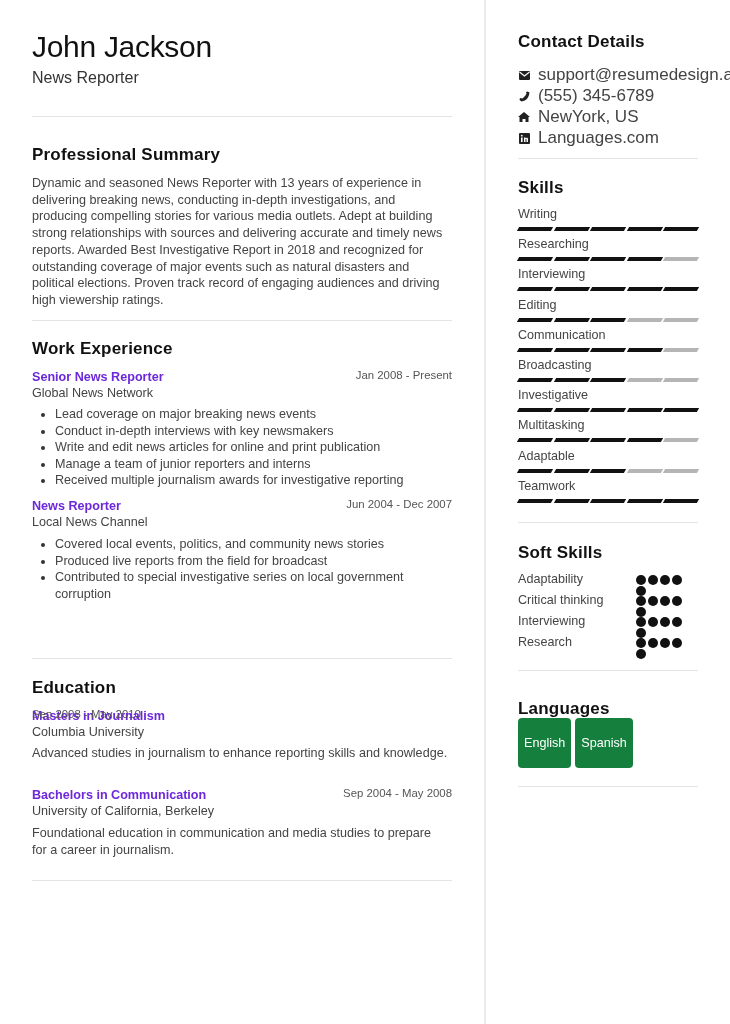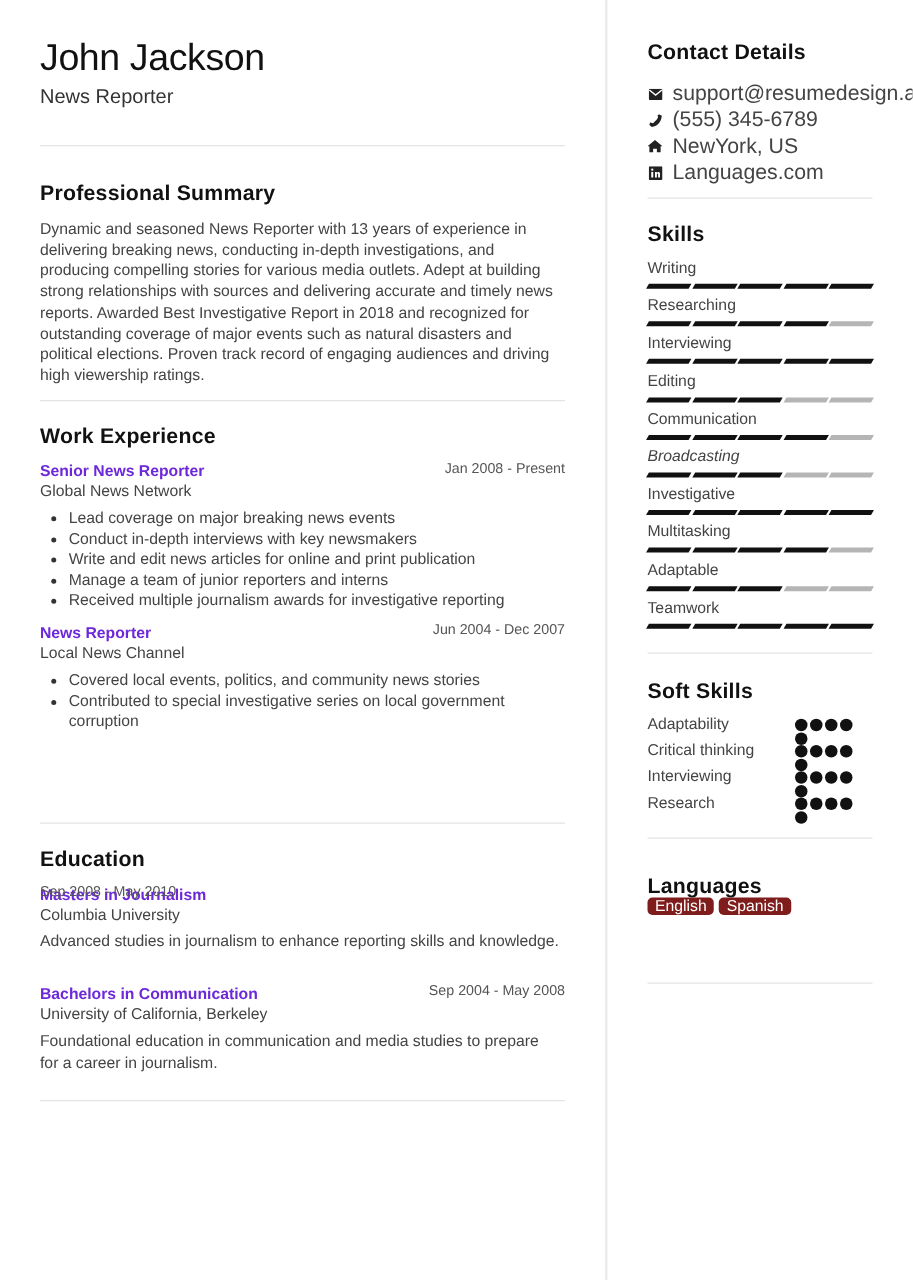--- a/index.html
+++ b/index.html
@@ -30,21 +30,21 @@
   .skill-label { font-size: 12.6px; color: #444; }
   .bar { display: flex; gap: 3px; margin-top: 6px; }
   .seg { width: 34px; height: 4px; transform: skewX(-30deg); background: #111; }
   .seg.off { background: #b5b5b5; }
 
   .soft-row { position: absolute; left: 0; width: 180px; font-size: 12.6px; color: #444; }
   .dots { position: absolute; left: 118px; top: 3px; width: 48px; display: flex; flex-wrap: wrap; column-gap: 2px; row-gap: 1px; }
   .dot { width: 10px; height: 10px; border-radius: 50%; background: #111; }
 
   .chips { position: absolute; left: 0; display: flex; gap: 4px; }
-  .chip { background: #7f1d1d; color: #fff; font-size: 12.6px; padding: 0 6px; border-radius: 4px; }
+  .chip { background: #15803d; color: #fff; font-size: 12.6px; padding: 18px 6px; border-radius: 4px; }
 </style>
 </head>
 <body>
 
 <div class="left">
   <div class="name">John Jackson</div>
   <div class="jobtitle">News Reporter</div>
   <div class="hr" style="top:116px;width:420px;"></div>
 
   <div class="h2" style="top:145px;">Professional Summary</div>
@@ -65,20 +65,21 @@
       <li>Received multiple journalism awards for investigative reporting</li>
     </ul>
   </div>
 
   <div>
     <div class="job-title" style="top:499px;">News Reporter</div>
     <div class="job-date" style="top:498px;left:0;width:420px;text-align:right;">Jun 2004 - Dec 2007</div>
     <div class="job-org" style="top:515px;">Local News Channel</div>
     <ul class="bullets" style="top:536px;width:400px;">
       <li>Covered local events, politics, and community news stories</li>
+      <li>Produced live reports from the field for broadcast</li>
       <li>Contributed to special investigative series on local government corruption</li>
     </ul>
   </div>
   <div class="hr" style="top:658px;width:420px;"></div>
 
   <div class="h2" style="top:678px;">Education</div>
 
   <div>
     <div class="job-title" style="top:709px;">Masters in Journalism</div>
     <div class="job-date" style="top:708px;left:0;width:420px;">Sep 2008 - May 2010</div>
@@ -183,21 +184,21 @@
       <div class="skill" style="top: 327.8px;">
         <div class="skill-label">Communication</div>
         <div class="bar">
           <span class="seg"></span>
           <span class="seg"></span>
           <span class="seg"></span>
           <span class="seg"></span>
           <span class="seg off"></span>
         </div>
       </div>
-      <div class="skill" style="top: 358px; font-style: italic;">
+      <div class="skill" style="top: 358px;">
         <div class="skill-label">Broadcasting</div>
         <div class="bar">
           <span class="seg"></span>
           <span class="seg"></span>
           <span class="seg"></span>
           <span class="seg off"></span>
           <span class="seg off"></span>
         </div>
       </div>
       <div class="skill" style="top: 388.2px;">

